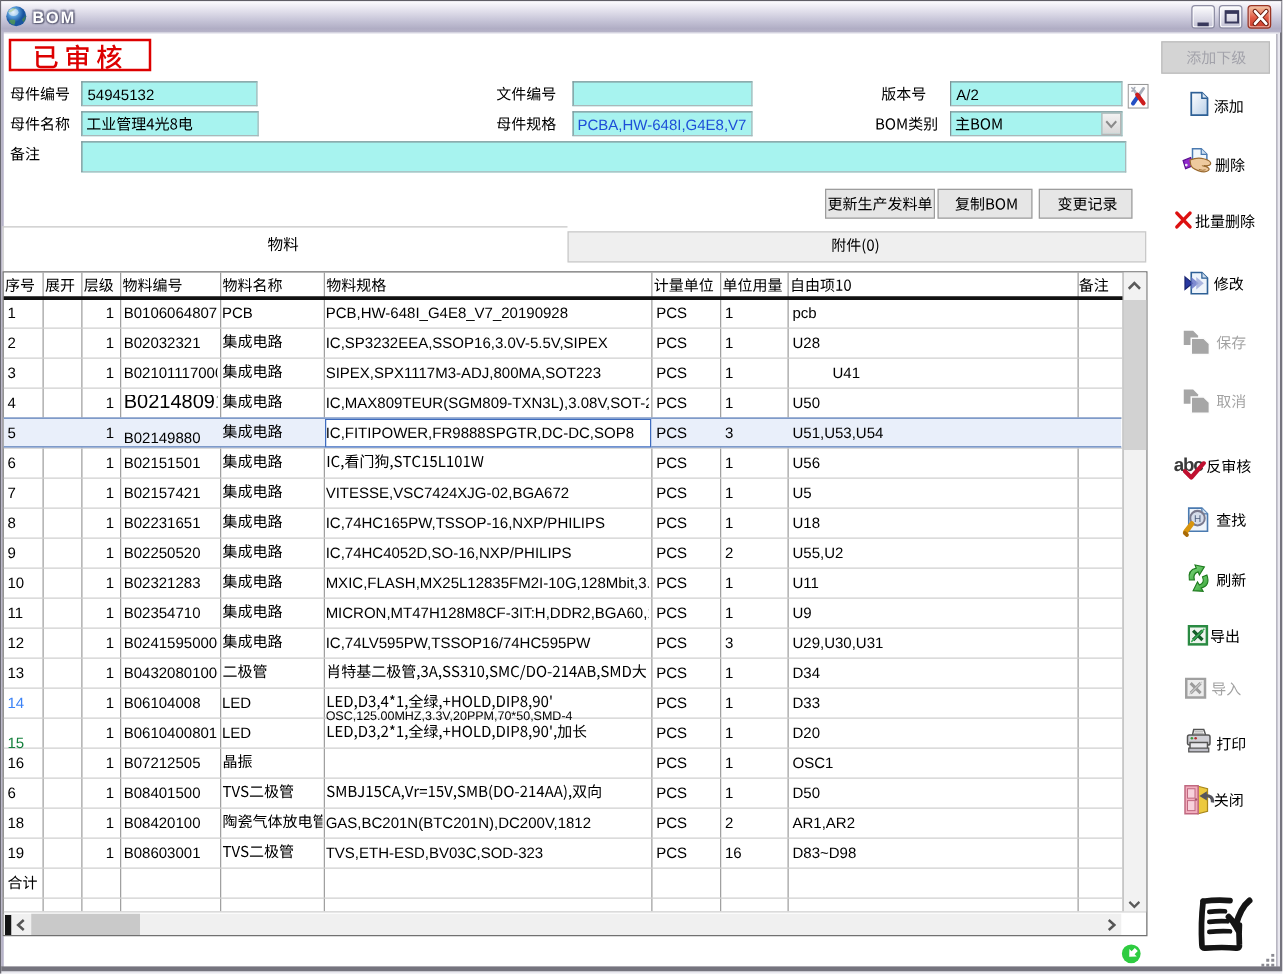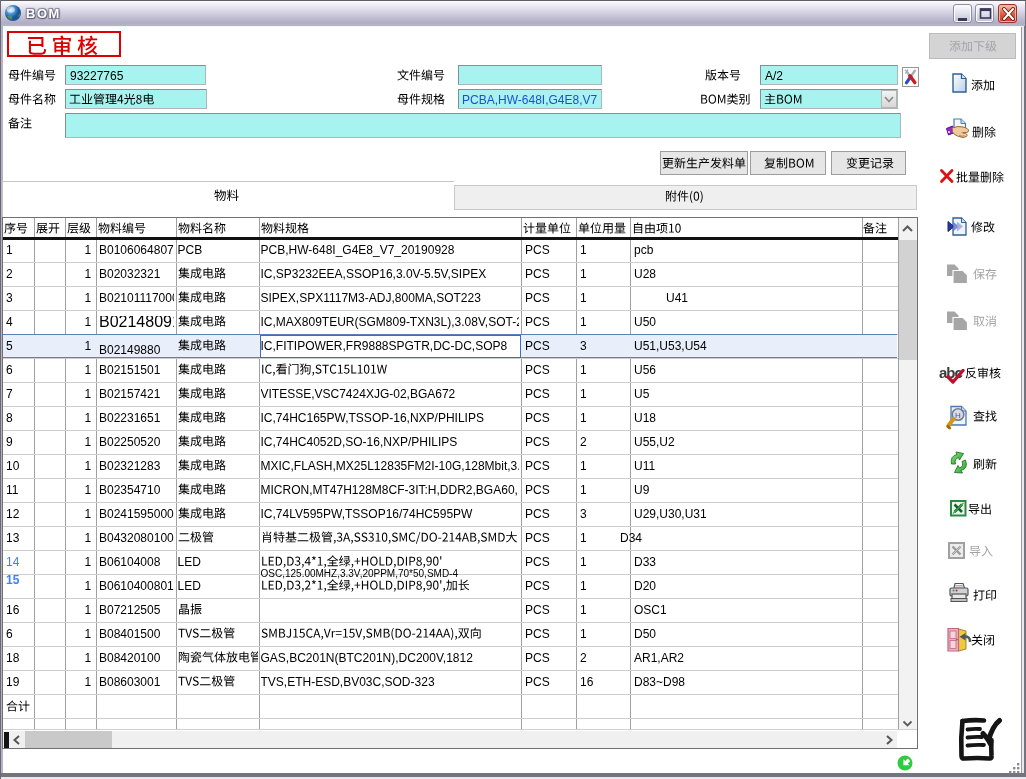--- a/index.html
+++ b/index.html
@@ -110,21 +110,21 @@
   </svg>
 <svg style="position:absolute;left:700px;top:93px;overflow:hidden" width="50.5" height="16.2">
     <g fill="#000" transform="translate(0,10.56) scale(0.012000,-0.012000)">
       <use href="#g16" x="0"></use>
       <use href="#g17" x="657"></use>
       <use href="#g18" x="1399"></use>
       <use href="#g19" x="2211"></use>
       <use href="#g20" x="3211"></use>
     </g>
   </svg>
-<div style="position:absolute;left:70px;top:69.5px;font-size:12px;line-height:12px;color:#000;font-weight:normal;white-space:nowrap;">93227765</div>
+<div style="position:absolute;left:70px;top:69.5px;font-size:12px;line-height:12px;color:#000;font-weight:normal;white-space:nowrap;">54945132</div>
 <svg style="position:absolute;left:69px;top:92.5px;overflow:hidden" width="85.3" height="16.2">
     <g fill="#000" transform="translate(0,10.56) scale(0.012000,-0.012000)">
       <use href="#g21" x="0"></use>
       <use href="#g22" x="1000"></use>
       <use href="#g23" x="2000"></use>
       <use href="#g24" x="3000"></use>
       <use href="#g25" x="4000"></use>
       <use href="#g26" x="4555"></use>
       <use href="#g27" x="5555"></use>
       <use href="#g28" x="6110"></use>
@@ -540,21 +540,21 @@
       <use href="#g16" x="17342"></use>
       <use href="#g65" x="17999"></use>
       <use href="#g69" x="18277"></use>
       <use href="#g18" x="18873"></use>
       <use href="#g82" x="19685"></use>
       <use href="#g85" x="20373"></use>
     </g>
   </svg>
 <div style="position:absolute;left:525px;top:531.5px;font-size:12px;line-height:12px;color:#000;font-weight:normal;white-space:nowrap;">PCS</div>
 <div style="position:absolute;left:580px;top:531.5px;font-size:12px;line-height:12px;color:#000;font-weight:normal;white-space:nowrap;">1</div>
-<div style="position:absolute;left:620px;top:531.5px;font-size:12px;line-height:12px;color:#000;font-weight:normal;white-space:nowrap;">D34</div>
+<div style="position:absolute;left:634px;top:531.5px;font-size:12px;line-height:12px;color:#000;font-weight:normal;white-space:nowrap;">D34</div>
 <div style="position:absolute;left:6px;top:555.5px;font-size:12px;line-height:12px;color:#3b82f6;font-weight:normal;white-space:nowrap;">14</div>
 <div style="position:absolute;left:84.5px;top:555.5px;font-size:12px;line-height:12px;color:#000;font-weight:normal;white-space:nowrap;">1</div>
 <div style="position:absolute;left:99px;top:555.5px;width:75px;height:15px;overflow:hidden;font-size:12px;line-height:12px;white-space:nowrap">B06104008</div>
 <div style="position:absolute;left:177.5px;top:555.5px;font-size:12px;line-height:12px;color:#000;font-weight:normal;white-space:nowrap;">LED</div>
 <svg style="position:absolute;left:260.5px;top:555px;overflow:hidden" width="181.5" height="16.2">
     <g fill="#000" transform="translate(0,10.56) scale(0.012000,-0.012000)">
       <use href="#g72" x="0"></use>
       <use href="#g86" x="543"></use>
       <use href="#g82" x="1132"></use>
       <use href="#g65" x="1820"></use>
@@ -580,21 +580,21 @@
       <use href="#g27" x="12900"></use>
       <use href="#g65" x="13455"></use>
       <use href="#g93" x="13733"></use>
       <use href="#g45" x="14288"></use>
       <use href="#g94" x="14843"></use>
     </g>
   </svg>
 <div style="position:absolute;left:525px;top:555.5px;font-size:12px;line-height:12px;color:#000;font-weight:normal;white-space:nowrap;">PCS</div>
 <div style="position:absolute;left:580px;top:555.5px;font-size:12px;line-height:12px;color:#000;font-weight:normal;white-space:nowrap;">1</div>
 <div style="position:absolute;left:634px;top:555.5px;font-size:12px;line-height:12px;color:#000;font-weight:normal;white-space:nowrap;">D33</div>
-<div style="position:absolute;left:6px;top:574px;font-size:12px;line-height:12px;color:#3b82f6;font-weight:bold;white-space:nowrap;">15</div>
+<div style="position:absolute;left:6px;top:588px;font-size:12px;line-height:12px;color:#15803d;font-weight:normal;white-space:nowrap;">15</div>
 <div style="position:absolute;left:84.5px;top:579.5px;font-size:12px;line-height:12px;color:#000;font-weight:normal;white-space:nowrap;">1</div>
 <div style="position:absolute;left:99px;top:579.5px;width:75px;height:15px;overflow:hidden;font-size:12px;line-height:12px;white-space:nowrap">B0610400801</div>
 <div style="position:absolute;left:177.5px;top:579.5px;font-size:12px;line-height:12px;color:#000;font-weight:normal;white-space:nowrap;">LED</div>
 <svg style="position:absolute;left:260.5px;top:579px;overflow:hidden" width="208.8" height="16.2">
     <g fill="#000" transform="translate(0,10.56) scale(0.012000,-0.012000)">
       <use href="#g72" x="0"></use>
       <use href="#g86" x="543"></use>
       <use href="#g82" x="1132"></use>
       <use href="#g65" x="1820"></use>
       <use href="#g82" x="2098"></use>

